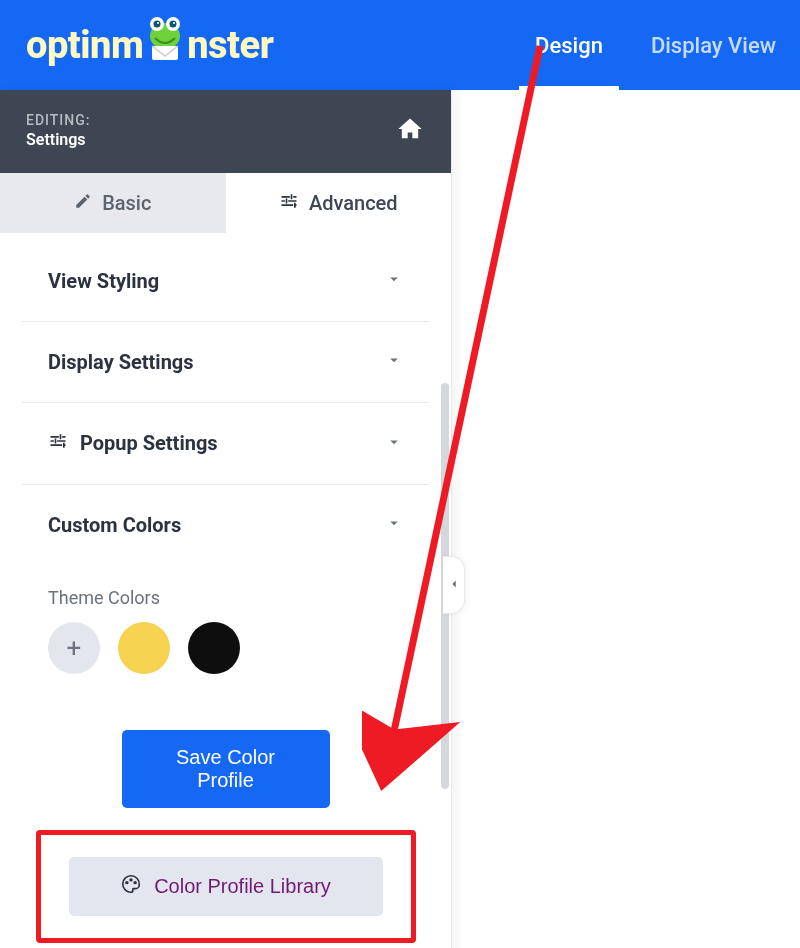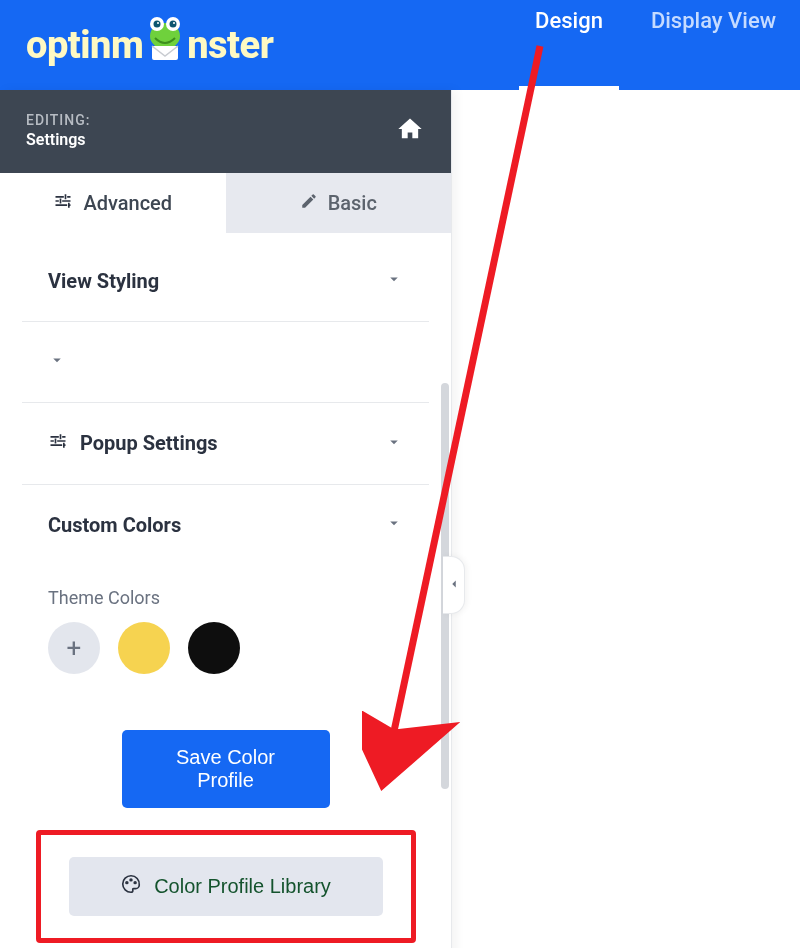--- a/index.html
+++ b/index.html
@@ -42,23 +42,24 @@
     margin-left: auto;
     display: flex;
     gap: 0;
     height: 100%;
     align-items: center;
   }
   .topnav .tab {
     color: #c5dbff;
     font-size: 22px;
     font-weight: 500;
-    padding: 8px 24px;
+    padding: 1px 24px;
     height: 100%;
     display:flex;
+    align-items:center;
     position: relative;
   }
   .topnav .tab.active {
     color: #ffffff;
   }
   .topnav .tab.active::after {
     content:"";
     position:absolute;
     bottom:0; left:8px; right:8px;
     height:4px;
@@ -225,21 +226,21 @@
   .library-wrap {
     border:5px solid #ee1b24;
     border-radius:4px;
     padding:22px 28px;
     width:380px;
     display:flex;
     justify-content:center;
   }
   .btn-secondary {
     background:#e3e6ee;
-    color:#14532d;
+    color:#701a75;
     font-size:20px;
     font-weight:500;
     border:none;
     border-radius:5px;
     padding:16px 28px;
     display:flex;
     align-items:center;
     justify-content:center;
     gap:12px;
     width:100%;
@@ -341,53 +342,56 @@
         <span class="editing-title">Settings</span>
       </div>
       <span class="home-icon">
         <svg width="30" height="28" viewBox="0 0 24 24">
             <path d="M12 3 L2 12h3v8h5v-5h4v5h5v-8h3z"></path>
           </svg>
       </span>
     </div>
 
     <div class="mode-tabs">
+      <div class="mode-tab inactive">
+        <span>
+          <svg viewBox="0 0 24 24">
+              <path d="M3 17.25V21h3.75l11-11-3.75-3.75-11 11zM20.7 7.04a1 1 0 0 0 0-1.41l-2.34-2.34a1 1 0 0 0-1.41 0l-1.83 1.83 3.75 3.75 1.83-1.83z"></path>
+            </svg>
+        </span>
+        <span>Basic</span>
+      </div>
       <div class="mode-tab">
         <span class="sliders">
           <svg viewBox="0 0 24 24">
               <path d="M3 6h10v2H3zM17 6h4v2h-4zM14 4h2v6h-2zM3 11h4v2H3zM11 11h10v2H11zM8 9h2v6H8zM3 16h14v2H3zM21 16h0zM18 14h2v6h-2zM20 16h1v2h-1z"></path>
             </svg>
         </span>
         <span>Advanced</span>
-      </div>
-      <div class="mode-tab inactive">
-        <span>
-          <svg viewBox="0 0 24 24">
-              <path d="M3 17.25V21h3.75l11-11-3.75-3.75-11 11zM20.7 7.04a1 1 0 0 0 0-1.41l-2.34-2.34a1 1 0 0 0-1.41 0l-1.83 1.83 3.75 3.75 1.83-1.83z"></path>
-            </svg>
-        </span>
-        <span>Basic</span>
       </div>
     </div>
 
     <div class="scrollwrap">
       <div class="panel-list">
 
         <div class="panel-item">
           <span class="left">
               <span>View Styling</span>
             </span>
           <span class="chev">
             <svg viewBox="0 0 24 24">
                 <path d="M7 10l5 5 5-5z"></path>
               </svg>
           </span>
         </div>
 
         <div class="panel-item">
+          <span class="left">
+              <span>Display Settings</span>
+            </span>
           <span class="chev">
             <svg viewBox="0 0 24 24">
                 <path d="M7 10l5 5 5-5z"></path>
               </svg>
           </span>
         </div>
 
         <div class="panel-item">
           <span class="left">
             <span class="sliders">

